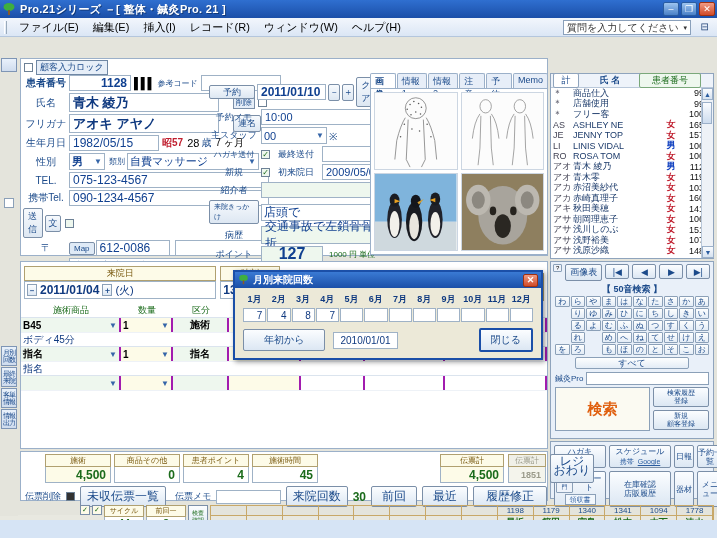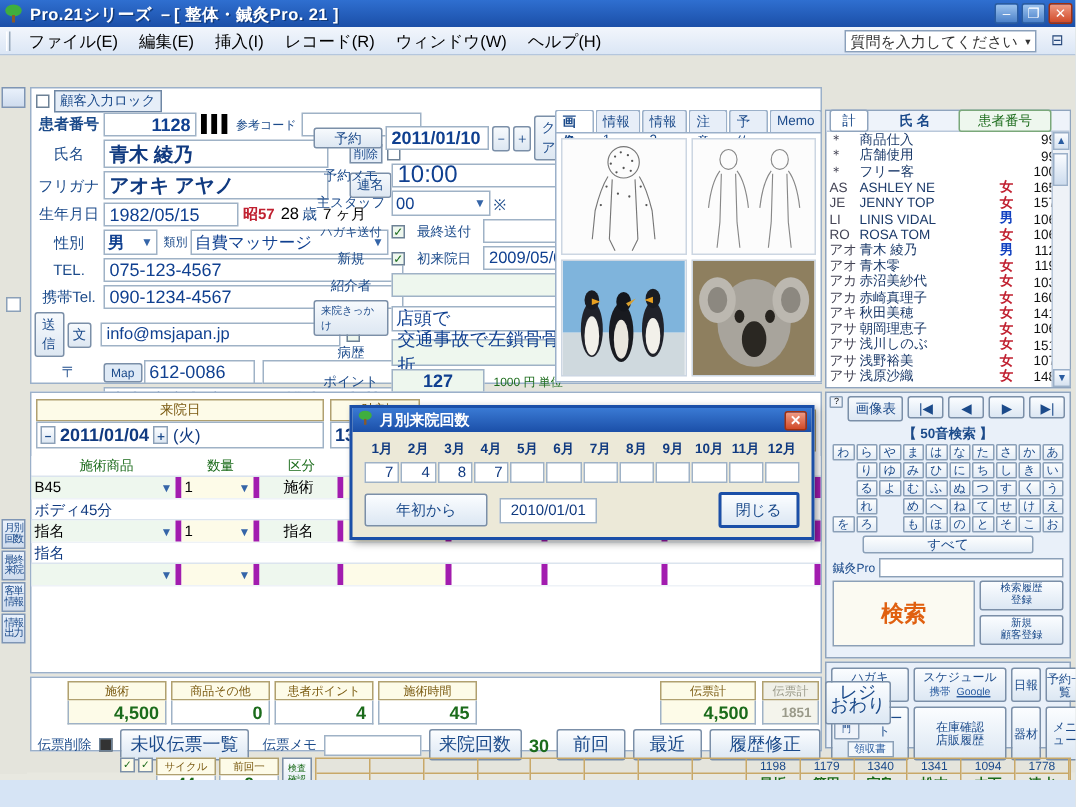--- a/index.html
+++ b/index.html
@@ -164,21 +164,21 @@
     text-align:center; padding:0 4px; }
   .datebox { display:flex; align-items:center; border:1px solid #9fb2c6; height:18px;
     background:#fff; font-size:12px; color:#103a80; font-weight:bold; padding:0 2px; gap:3px;}
   .spin { width:10px;height:12px; border:1px solid #8ba0b8; background:linear-gradient(#fbfdff,#dce7f3);
     font-size:8px; display:flex;align-items:center;justify-content:center; color:#1b4a8a;}
   .timebox { display:flex;align-items:center; border:1px solid #9fb2c6; height:18px;
     background:#fff; font-size:12px; color:#103a80; font-weight:bold; padding:0 2px;}
   .tblhdr { display:flex; font-size:9px; color:#1b6b1b; background:#fff; margin-top:2px; }
   .tblhdr > div { text-align:center; }
   .lrowr { display:flex; height:15px; border-top:1px solid #dbe4ee; font-size:10px; }
-  .lrowr > div { border-right:4px solid #a21caf; display:flex; align-items:center; padding:0 2px;}
+  .lrowr > div { border-right:2px solid #a21caf; display:flex; align-items:center; padding:0 2px;font-weight:bold;}
   .cellsel { background:#eef7ee; }
   .cellqty { background:#fdfbe8; justify-content:flex-end; }
   .cellprice { background:#fdfbe8; justify-content:flex-end; font-weight:bold; color:#103a80;}
   .memorow { height:14px; font-size:10px; color:#103a80; padding-left:2px; display:flex;align-items:center;
     border-top:1px solid #eef2f7;}
   .dd { margin-left:auto; color:#3565a8; font-size:8px; }
 
   
   .totals { position:absolute; left:20px; top:414px; width:528px; height:50px;
     background:#fff; border:1px solid #9bb0c9; }
@@ -344,21 +344,20 @@
           <span class="rlabel">TEL.</span>
           <span class="fld" style="width:200px;font-size:12px">075-123-4567</span>
         </div>
         <div class="row">
           <span class="rlabel">携帯Tel.</span>
           <span class="fld" style="width:200px;font-size:12px">090-1234-4567</span>
         </div>
         <div class="row">
           <span class="btn3d" style="width:20px">送信</span>
           <span class="btn3d" style="width:16px;margin-left:2px">文</span>
-          <span class="fld" style="width:160px;margin-left:6px;font-size:11px">info@msjapan.jp</span>
           <span class="chk" style="margin-left:4px;background:#eef7ee"></span>
         </div>
         <div class="row">
           <span class="rlabel">〒</span>
           <span class="btn3d" style="font-size:8px;background:#dfeaf6">Map</span>
           <span class="fld" style="width:74px;margin-left:1px;font-size:12px">612-0086</span>
           <span class="fld" style="width:96px;margin-left:5px"></span>
         </div>
         <div class="row">
           <span class="rlabel">住所-1</span>
@@ -373,21 +372,21 @@
       <div class="grid-r">
         <div class="rr">
           <span class="btn3d" style="width:50px;height:14px">予約</span>
           <span class="fld" style="width:76px;font-size:12px;font-weight:bold">2011/01/10</span>
           <span class="btn3d" style="width:12px">－</span>
           <span class="btn3d" style="width:12px">＋</span>
           <span class="btn3d">クリア</span>
         </div>
         <div class="rr">
           <span class="rl">予約メモ</span>
-          <span class="fld" style="width:112px;font-size:16px">10:00</span>
+          <span class="fld" style="width:112px;font-size:11px">10:00</span>
           <span class="btn3d" style="width:14px">↑</span>
         </div>
         <div class="rr">
           <span class="rl">主スタッフ</span>
           <span class="sel" style="width:66px;justify-content:center">
             <span>00</span>
               <span class="cv">▼</span>
           </span>
           <span class="lbl">※</span>
         </div>
@@ -413,21 +412,21 @@
             <span>店頭で</span>
               <span class="cv">▼</span>
           </span>
         </div>
         <div class="rr">
           <span class="rl">病歴</span>
           <span class="fld gr" style="width:126px;height:18px;font-size:12px">交通事故で左鎖骨骨折</span>
         </div>
         <div class="rr">
           <span class="rl">ポイント</span>
-          <span class="fld gr" style="width:62px;justify-content:center;font-size:12px;font-weight:bold">127</span>
+          <span class="fld gr" style="width:62px;justify-content:center;font-size:16px;font-weight:bold">127</span>
           <span class="lbl" style="font-size:8px;color:#1b6b1b;margin-left:4px">1000 円 単位</span>
         </div>
         <div class="rr" style="align-items:flex-start">
           <span class="rl" style="margin-top:2px">Memo</span>
           <span class="fld gr" style="width:126px;height:34px;align-items:flex-start;padding-top:1px">ヘルニア</span>
         </div>
       </div>
     </div>
 
     <div class="imgpanel">

